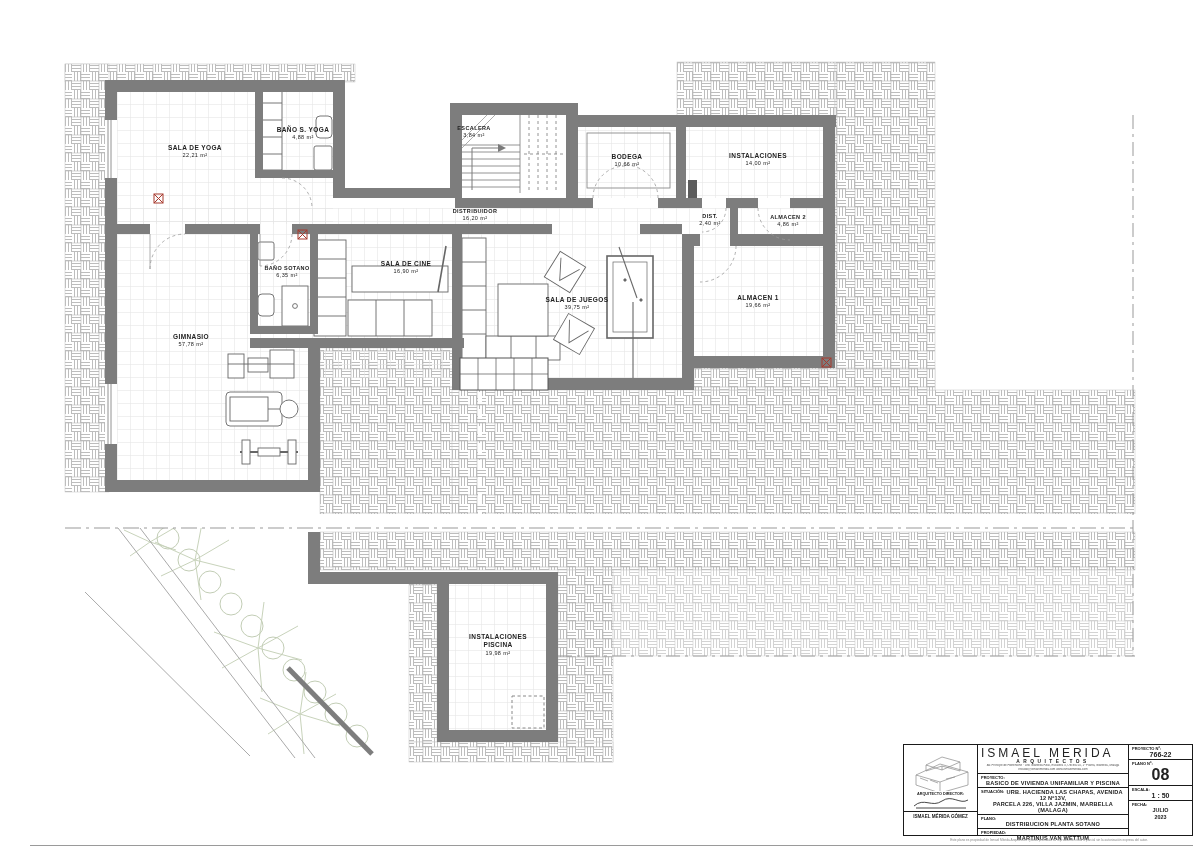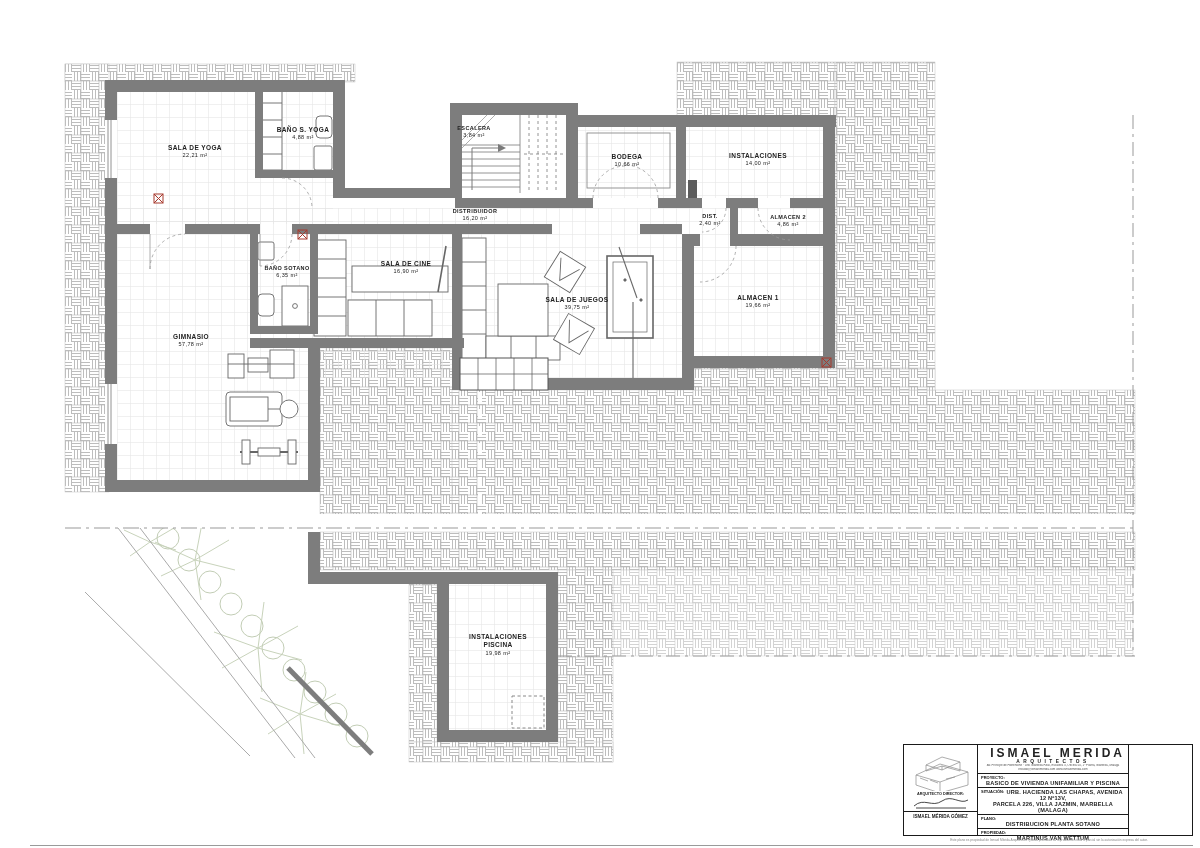--- a/index.html
+++ b/index.html
@@ -16,21 +16,21 @@
           border:1.4px solid #1a1a1a;display:flex;background:#fff;box-sizing:border-box;}
   .tb-col1{width:74px;border-right:1.2px solid #1a1a1a;box-sizing:border-box;
            display:flex;flex-direction:column;align-items:center;}
   .tb-col2{width:151px;border-right:1.2px solid #1a1a1a;box-sizing:border-box;
            display:flex;flex-direction:column;}
   .tb-col3{flex:1;display:flex;flex-direction:column;}
   .tb-row{border-bottom:1px solid #1a1a1a;padding:1px 3px;box-sizing:border-box;}
   .tb-row:last-child{border-bottom:none;}
   .tb-lab{font-size:4px;font-weight:700;color:#111;text-align:left;}
   .tb-val{font-size:5.6px;font-weight:700;text-align:center;letter-spacing:.2px;}
-  .logo-name{font-size:12px;font-weight:700;letter-spacing:3px;text-align:right;line-height:1;}
+  .logo-name{font-size:12px;font-weight:400;letter-spacing:3px;text-align:left;line-height:1;}
   .logo-sub{font-size:4.8px;font-weight:700;letter-spacing:3.5px;text-align:center;line-height:1.1;}
   .logo-addr{font-size:3px;color:#555;text-align:center;white-space:nowrap;overflow:hidden;line-height:1.3;}
   .big-no{font-size:16px;font-weight:700;text-align:center;line-height:1.15;}
   .mid-no{font-size:7px;font-weight:700;text-align:center;}
   .date-no{font-size:5.4px;font-weight:700;text-align:center;line-height:1.2;}
   .dir-lab{font-size:3.8px;font-weight:700;text-align:center;margin-top:1px;}
   .dir-name{font-size:4.6px;font-weight:700;text-align:center;border-top:1px solid #1a1a1a;
             width:100%;padding-top:2px;margin-top:1px;}
   .disclaimer{position:absolute;left:905px;top:838px;width:288px;font-size:3.2px;color:#888;
               text-align:center;white-space:nowrap;overflow:hidden;}
@@ -384,17 +384,36 @@
       <div class="tb-row">
         <div class="tb-lab">PLANO:</div>
         <div class="tb-val">DISTRIBUCION PLANTA SOTANO</div>
       </div>
       <div class="tb-row">
         <div class="tb-lab">PROPIEDAD:</div>
         <div class="tb-val">MARTINUS VAN WETTUM</div>
       </div>
     </div>
 
+    <div class="tb-col3">
+      <div class="tb-row">
+        <div class="tb-lab">PROYECTO Nº:</div>
+        <div class="mid-no">766-22</div>
+      </div>
+      <div class="tb-row">
+        <div class="tb-lab">PLANO Nº:</div>
+        <div class="big-no">08</div>
+      </div>
+      <div class="tb-row">
+        <div class="tb-lab">ESCALA:</div>
+        <div class="mid-no">1 : 50</div>
+      </div>
+      <div class="tb-row">
+        <div class="tb-lab">FECHA:</div>
+        <div class="date-no">JULIO</div>
+        <div class="date-no">2023</div>
+      </div>
+    </div>
   </div>
 
   <div class="disclaimer">Este plano es propiedad de Ismael Mérida Arquitectos. Queda prohibida su reproducción total o parcial sin la autorización expresa del autor.</div>
   <div class="sheet-edge"></div>
 </div>
 
 </body></html>

